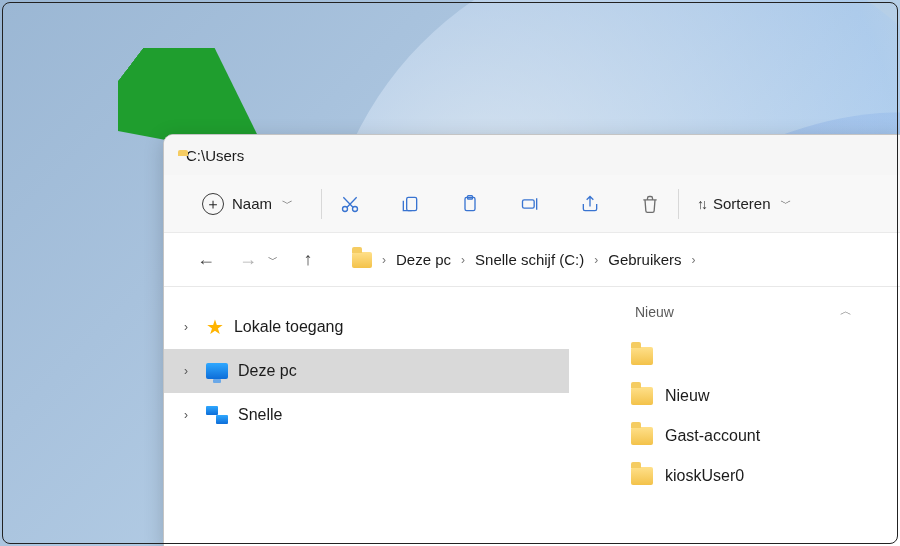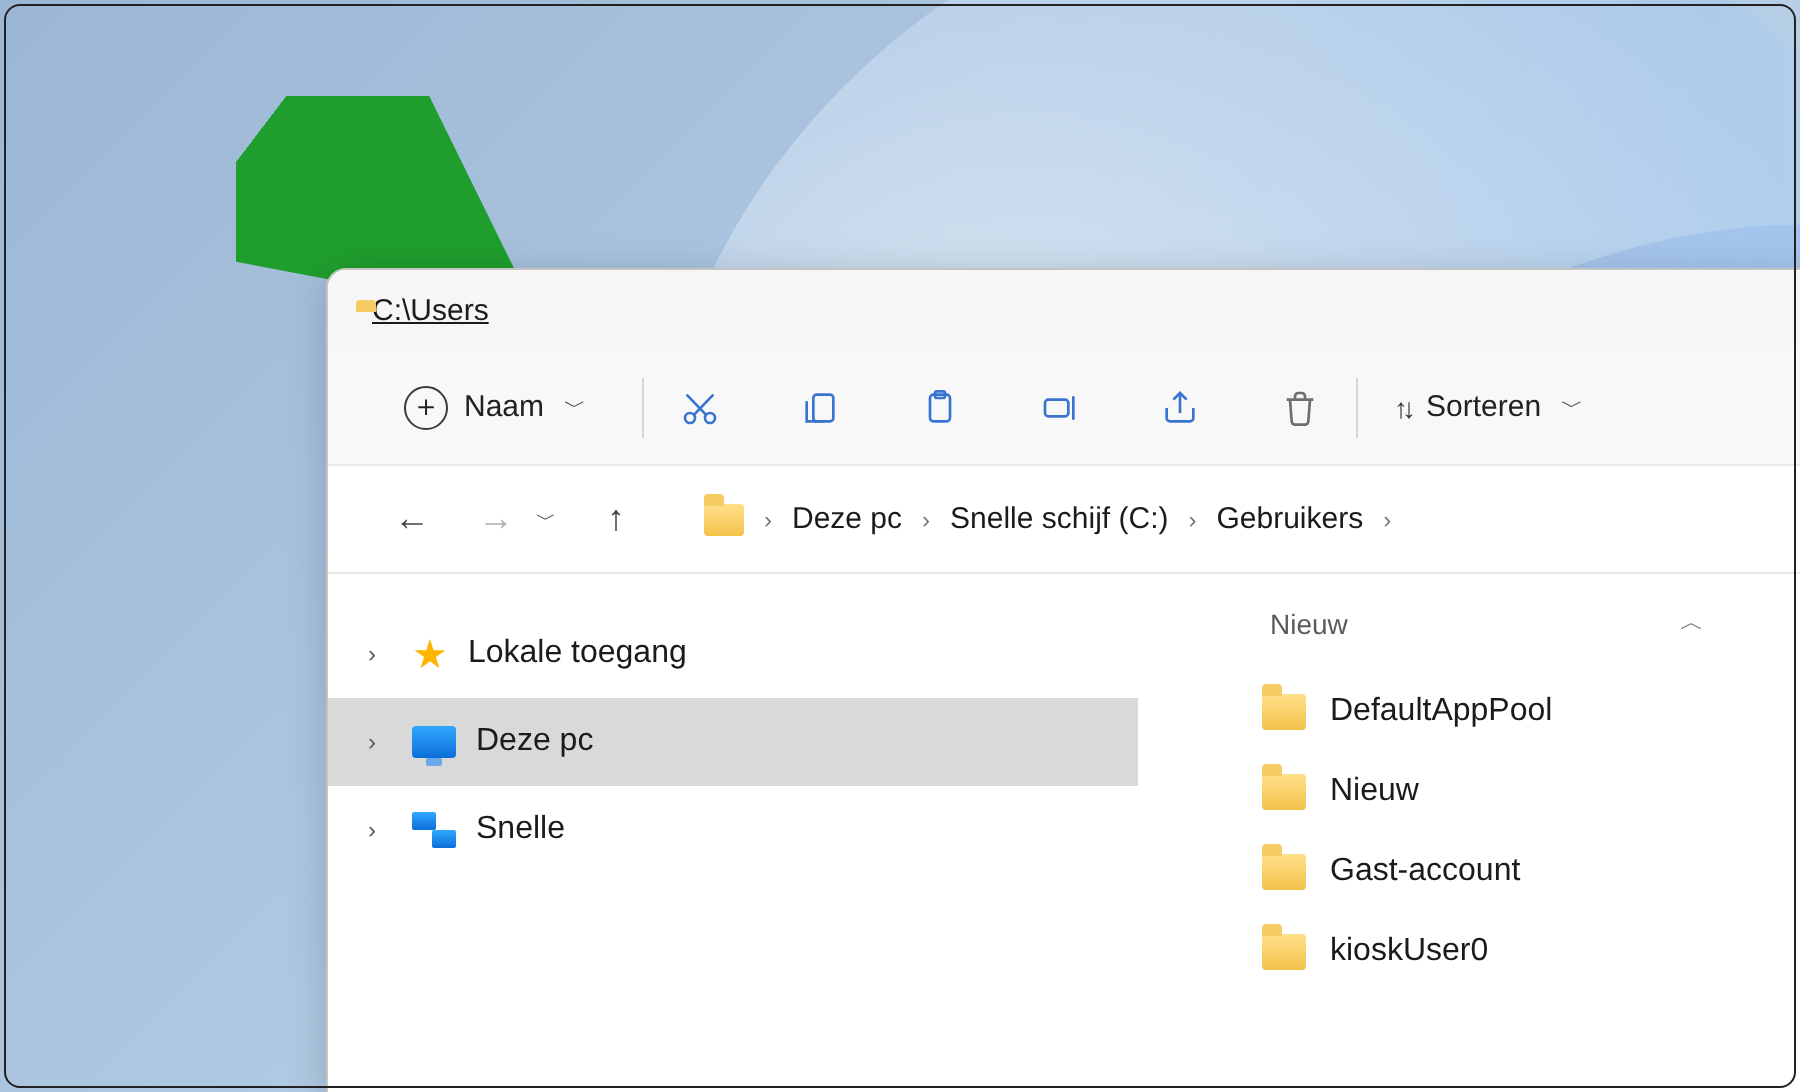--- a/index.html
+++ b/index.html
@@ -46,21 +46,21 @@
     overflow: hidden;
   }
 
   .titlebar {
     height: 40px;
     display: flex; align-items: center;
     padding: 0 14px;
     background: #f6f6f6;
     gap: 8px;
   }
-  .title-text { font-size: 15px; text-decoration: underline; }
+  .title-text { font-size: 15px; }
 
   .toolbar {
     height: 58px;
     display: flex; align-items: center;
     padding: 0 28px;
     gap: 0;
     background: #f8f8f8;
     border-bottom: 1px solid #eaeaea;
   }
   .btn-new {
@@ -293,21 +293,20 @@
       </div>
     </div>
 
     <div class="listpane">
       <div class="col-header">
         <span>Nieuw</span>
         <span class="caret">︿</span>
       </div>
       <div class="file-row">
         <span class="folder-ico"></span>
-        <span>DefaultAppPool</span>
       </div>
       <div class="file-row">
         <span class="folder-ico"></span>
         <span>Nieuw</span>
       </div>
       <div class="file-row">
         <span class="folder-ico"></span>
         <span>Gast-account</span>
       </div>
       <div class="file-row">

